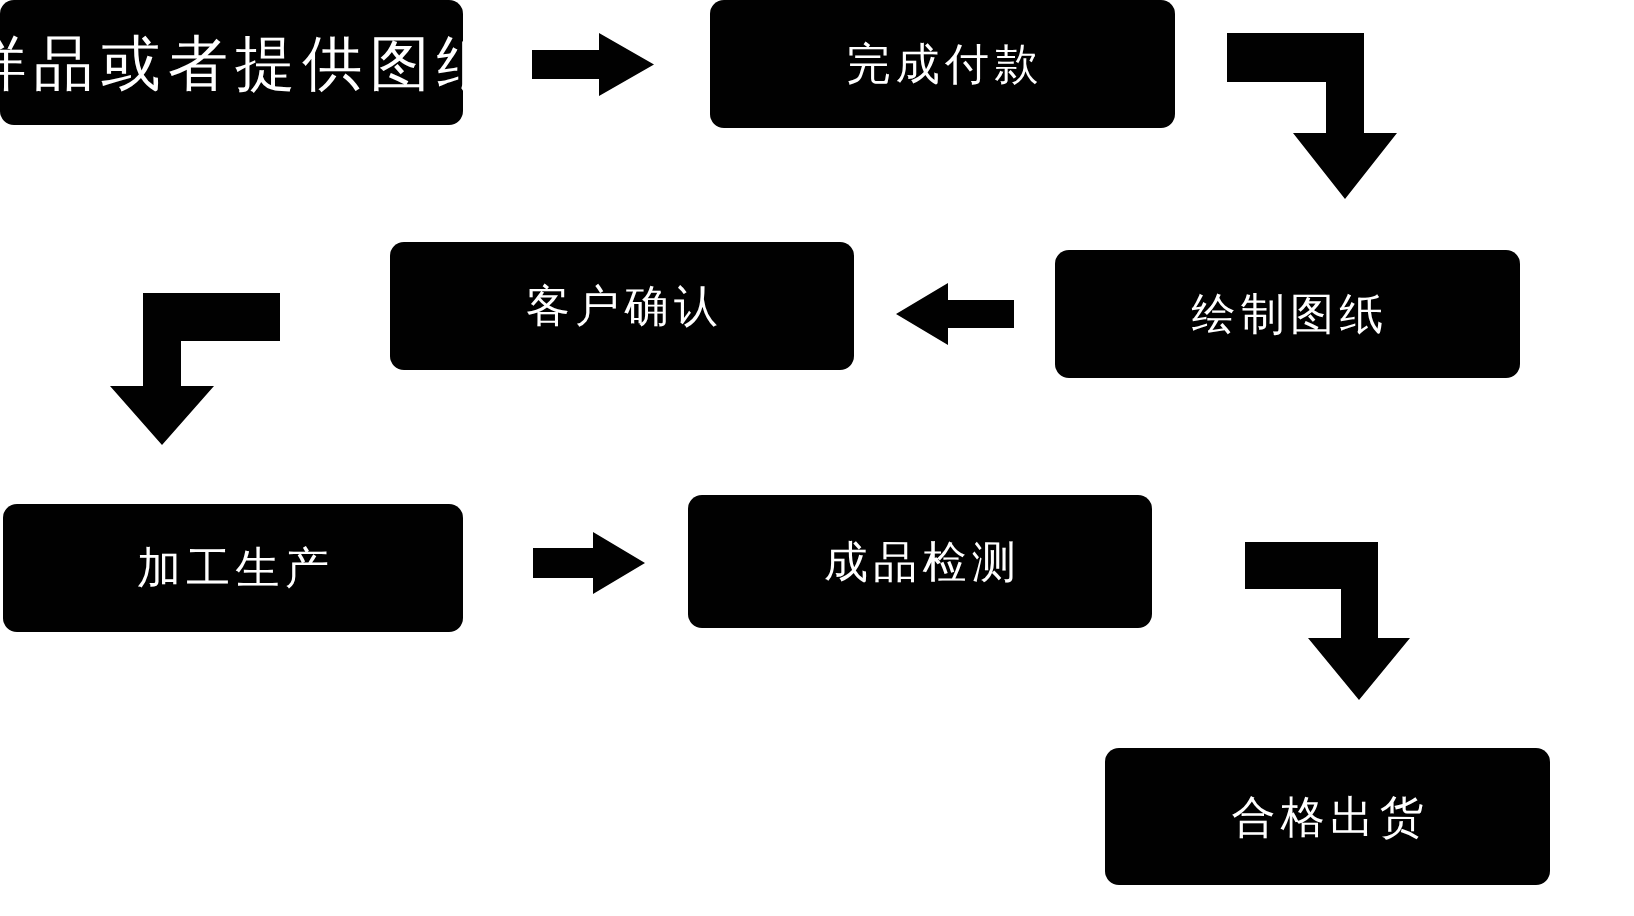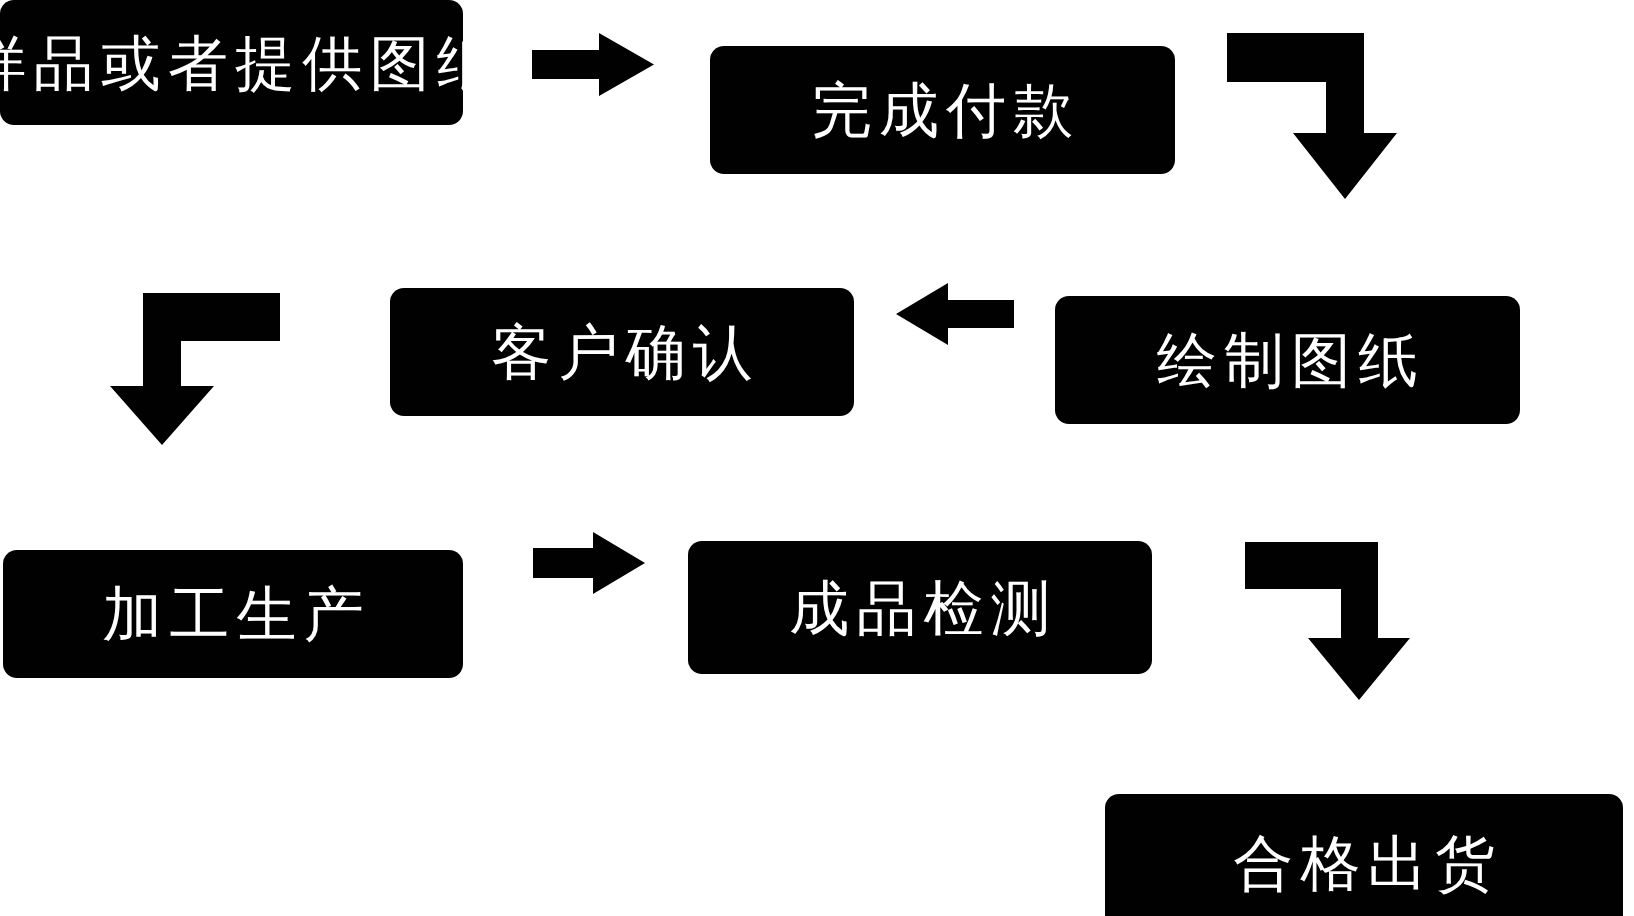--- a/index.html
+++ b/index.html
@@ -28,21 +28,21 @@
     align-items: center;
     justify-content: center;
     box-sizing: border-box;
     letter-spacing: 0.12em;
     text-indent: 0.12em;
     font-weight: 400;
     white-space: nowrap;
     line-height: 1;
   }
   .node.big     { font-size: 60px; }
-  .node.regular { font-size: 60px; margin-top: 46px; }
+  .node.regular { font-size: 44px; }
   .arrow {
     position: absolute;
     overflow: visible;
   }
   .arrow svg { display: block; overflow: visible; }
   .arrow path, .arrow polygon { fill: #010101; }
 </style>
 </head>
 <body>
 
@@ -89,15 +89,15 @@
   </div>
 
   <div class="node regular" style="left:688px; top:495px; width:464px; height:133px;">成品检测</div>
 
   <div class="arrow" style="left:1245px; top:542px; width:165px; height:158px;">
     <svg width="165" height="158" viewBox="0 0 165 158">
       <polygon points="0,0 133,0 133,96 165,96 114,158 63,96 96,96 96,47 0,47"></polygon>
     </svg>
   </div>
 
-  <div class="node regular" style="left:1105px; top:748px; width:518px; height:137px;">合格出货</div>
+  <div class="node regular" style="left:1105px; top:748px; width:445px; height:137px;">合格出货</div>
 
 </div>
 
 </body></html>

